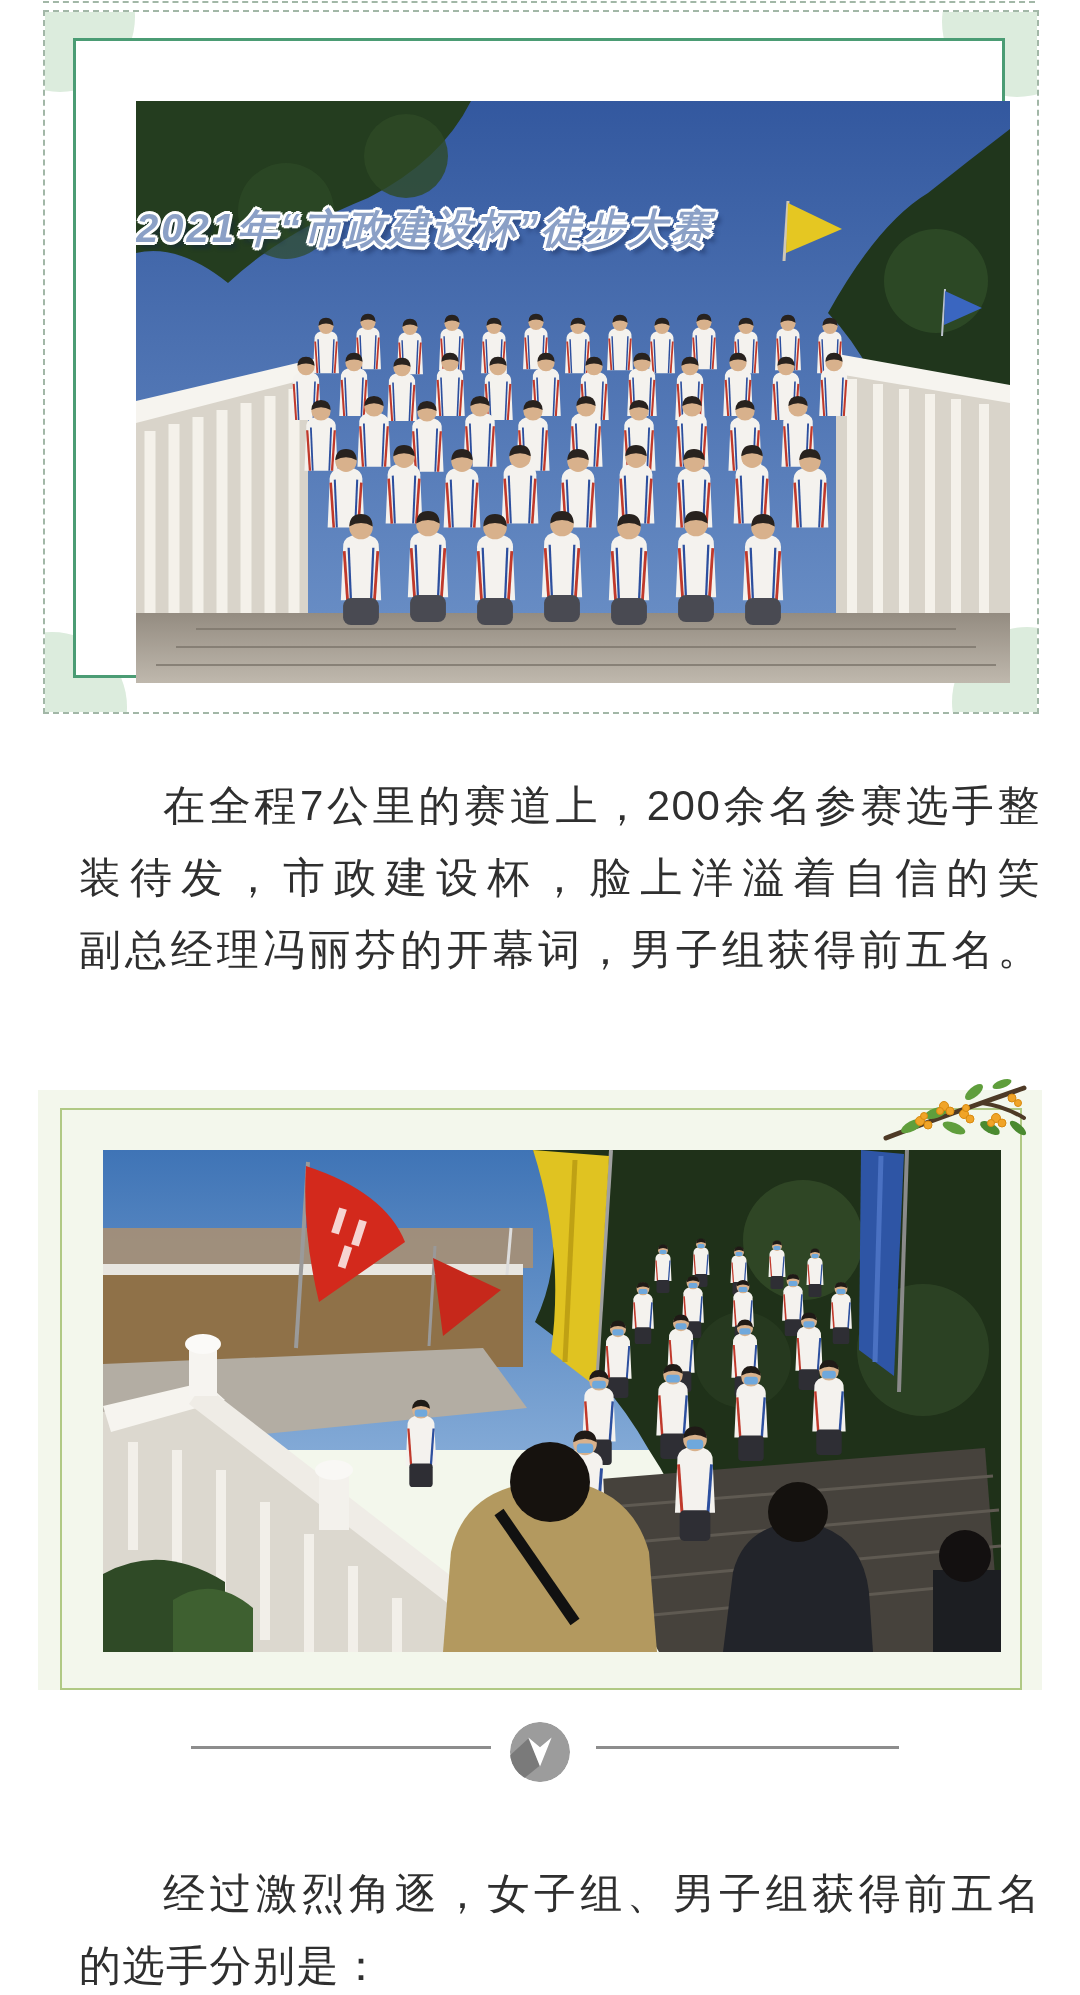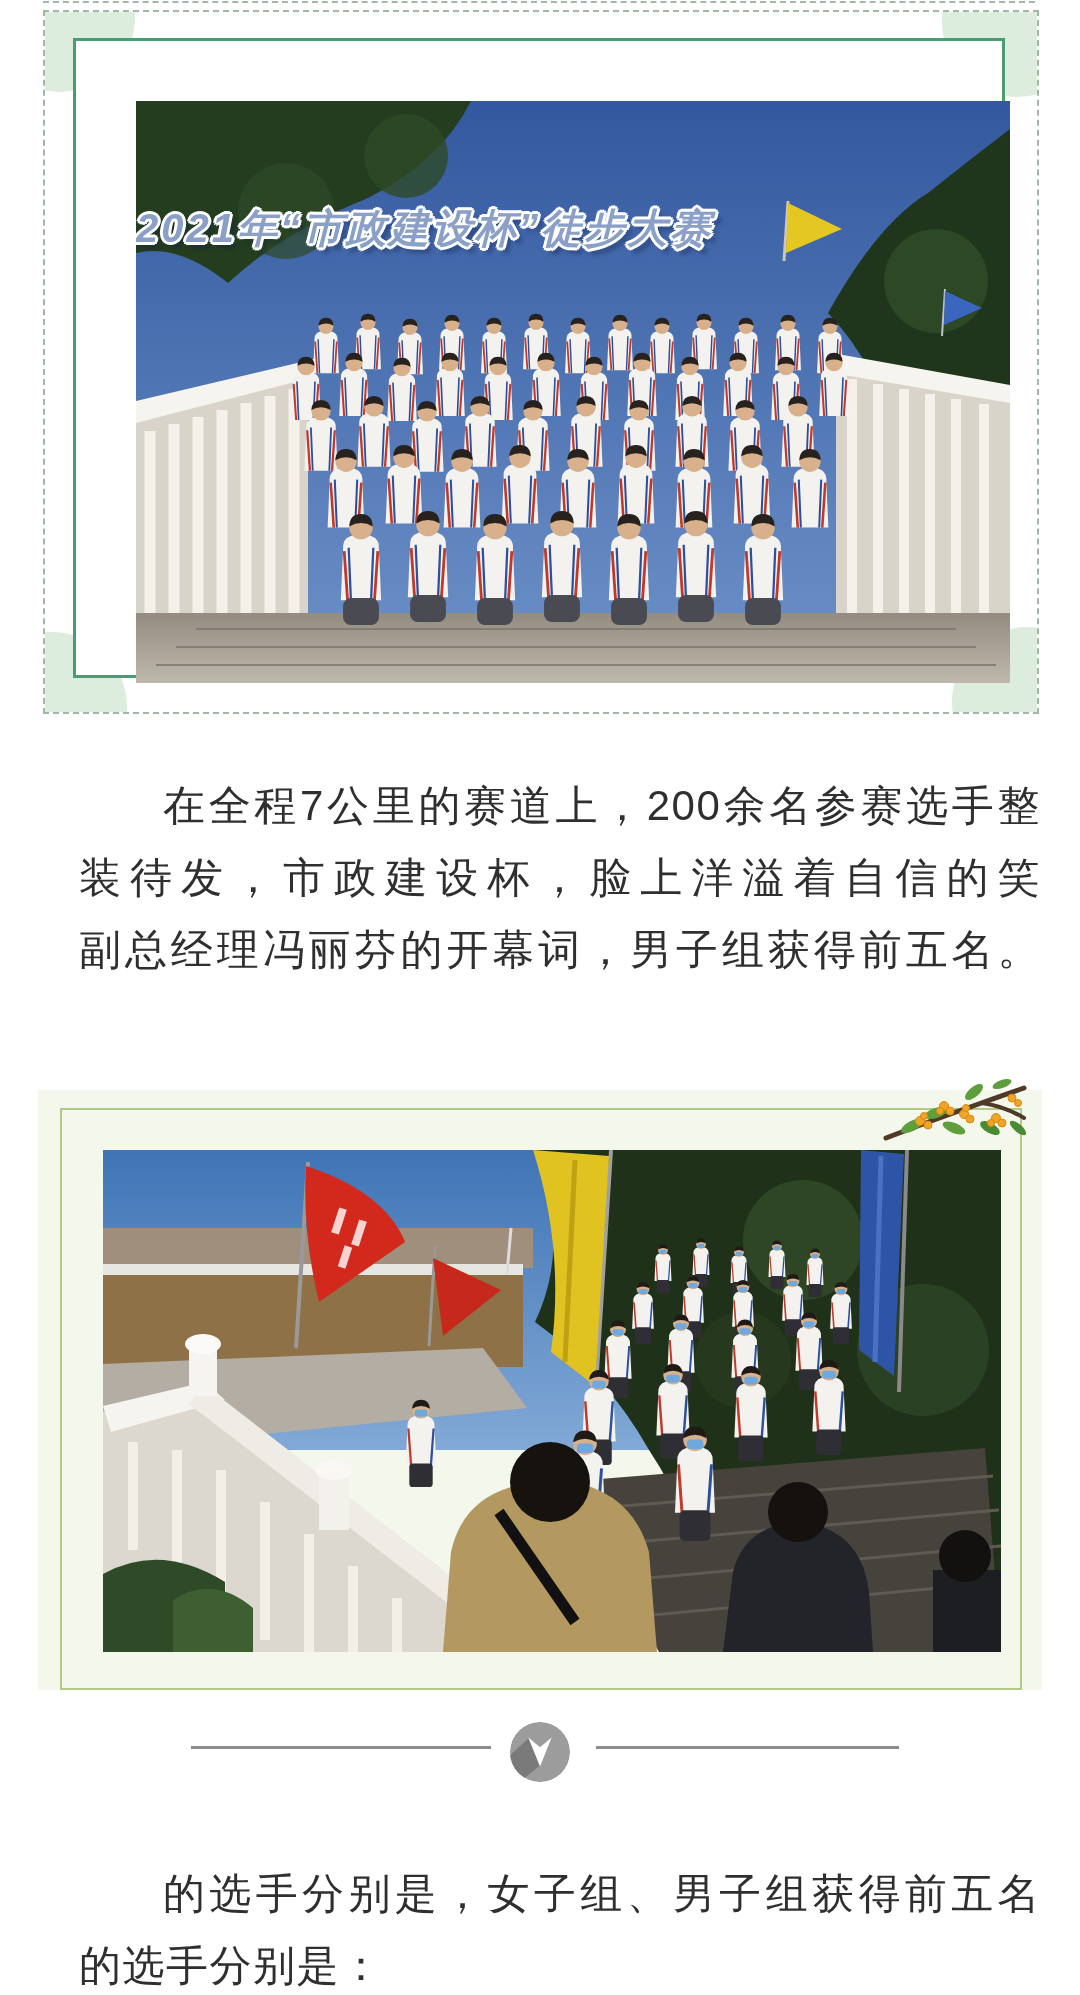--- a/index.html
+++ b/index.html
@@ -386,17 +386,17 @@
       <g clip-path="url(#cc)">
         <circle cx="32" cy="32" r="31" fill="#9c9c9c"></circle>
         <path d="M20,18 L32,46 L12,62 L-4,40 Z" fill="#7a7a7a"></path>
         <path d="M20,17 L32,27 L44,17 L32,47 Z" fill="#ffffff"></path>
       </g>
     </svg>
   </div>
   <div class="div-line r"></div>
 
   <div class="para para2">
-    <div class="jline indent">的选手分别是，女子组、男子组获得前五名</div>
+    <div class="jline indent">经过激烈角逐，女子组、男子组获得前五名</div>
     <div class="plain">的选手分别是：</div>
   </div>
 
 </div>
 
 </body></html>

